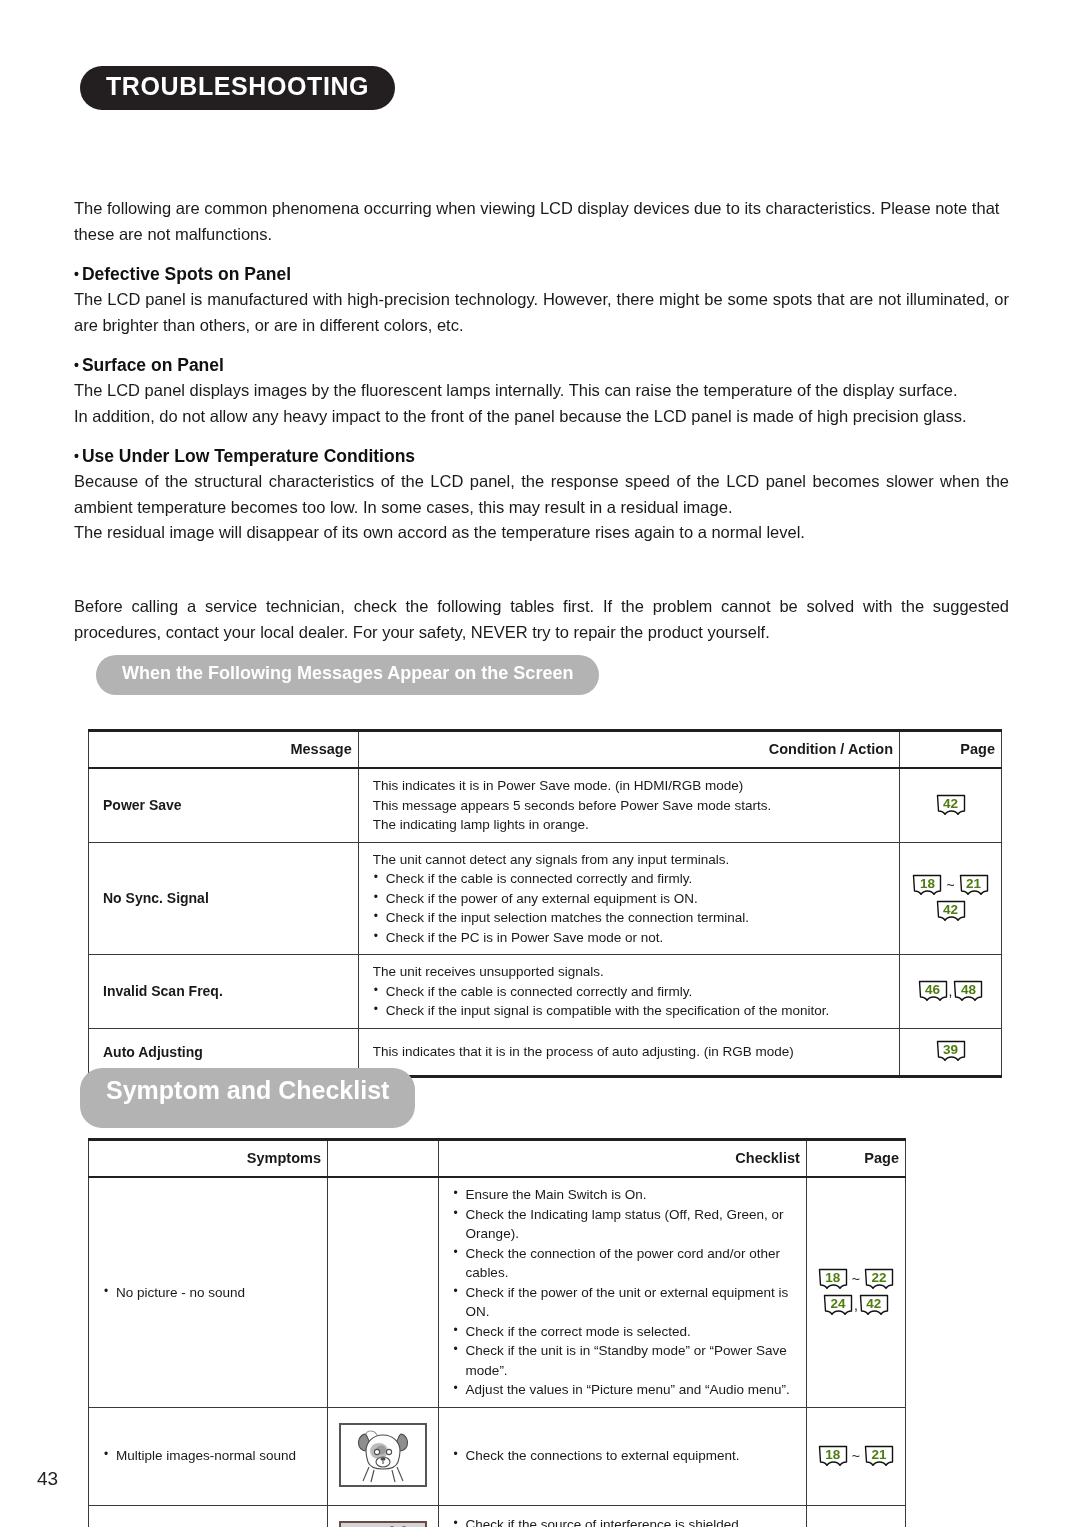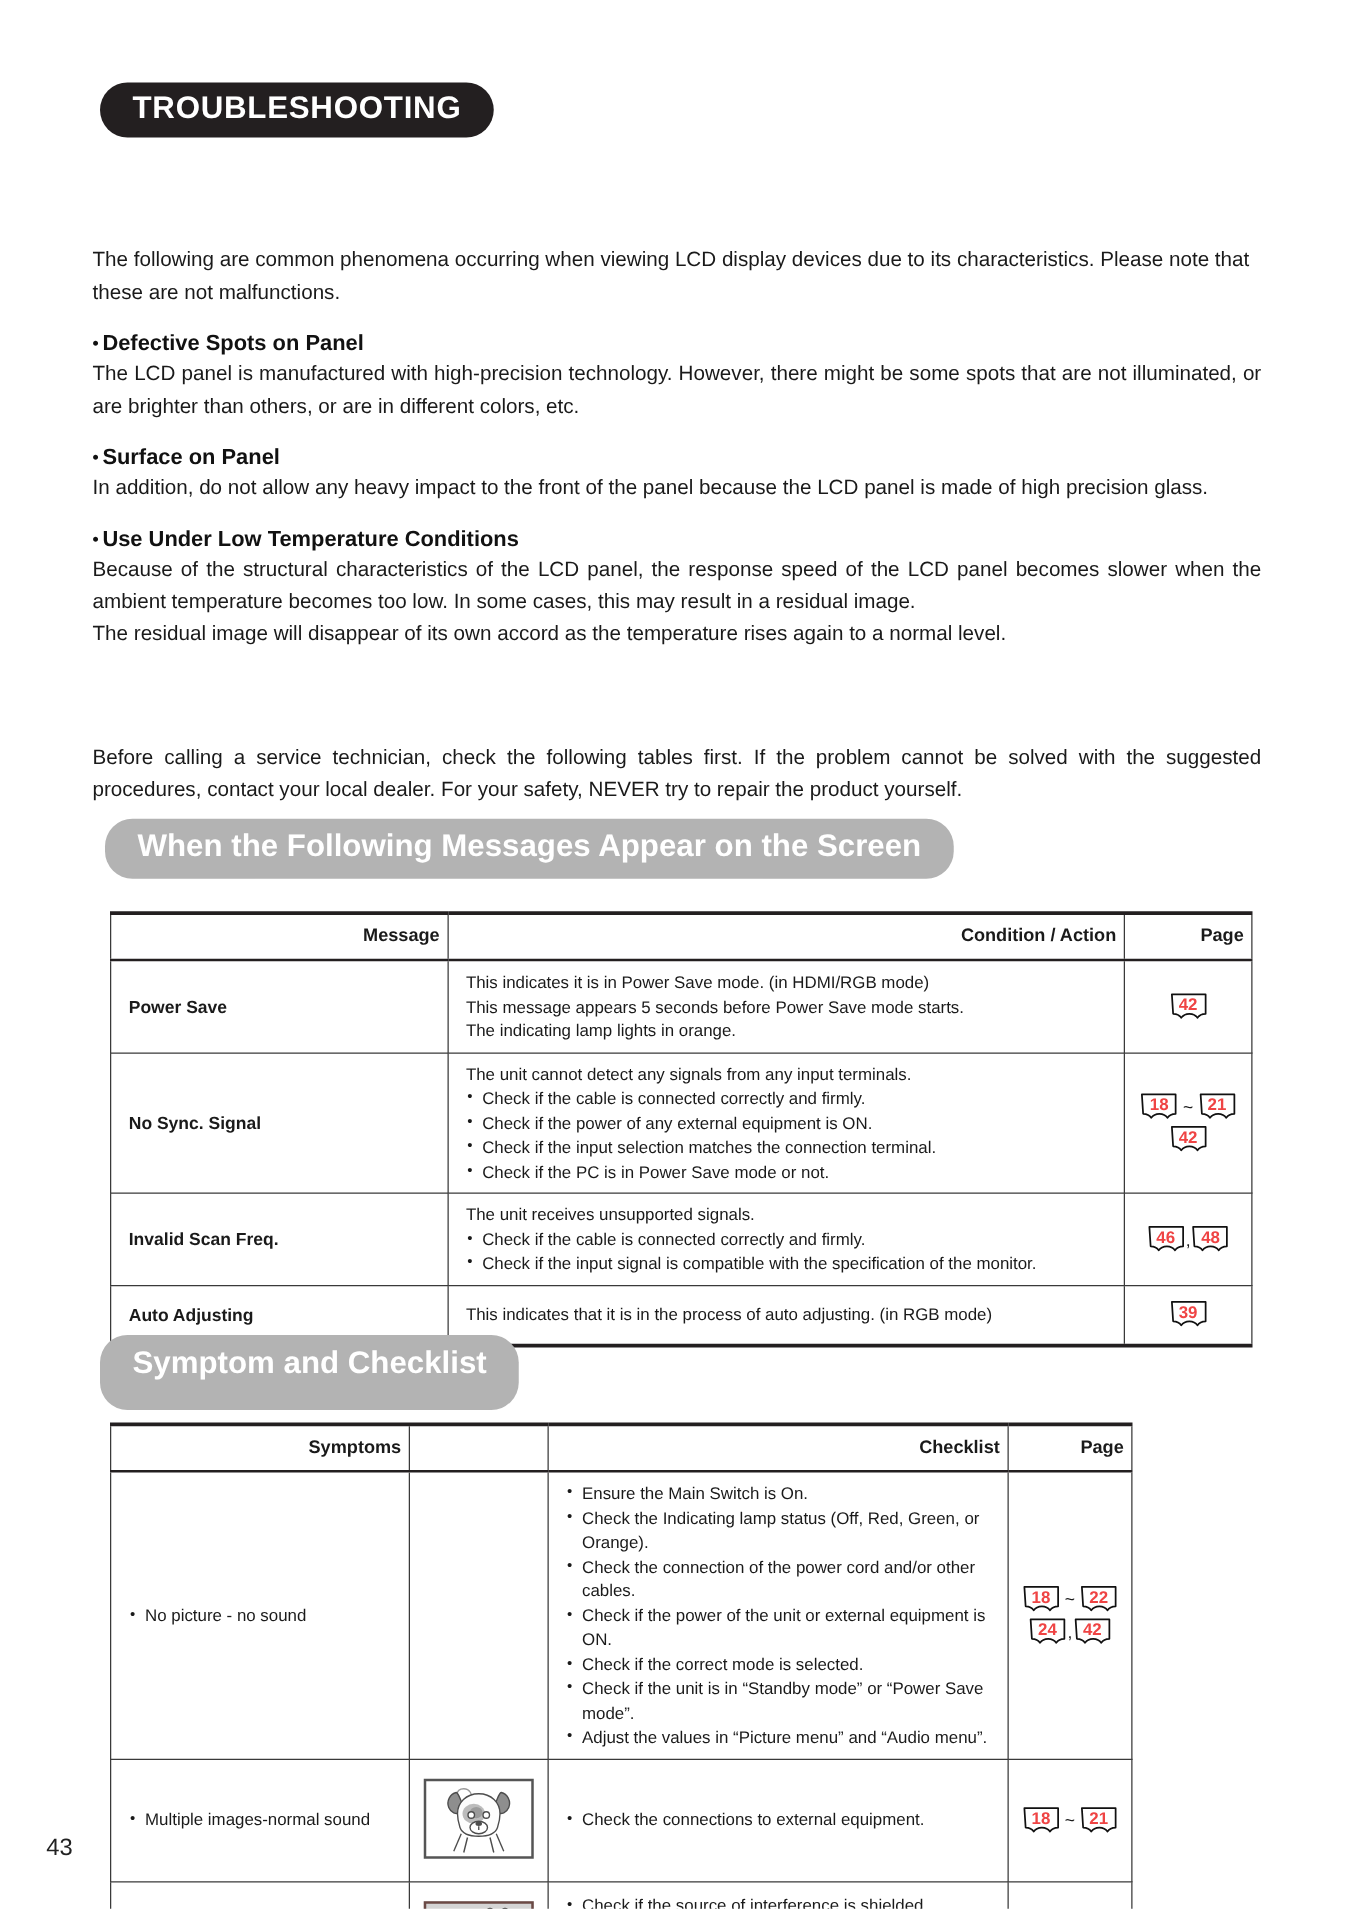--- a/index.html
+++ b/index.html
@@ -38,22 +38,22 @@
     line-height: 1.15;
   }
   .banner-about {
     position: absolute;
     left: 80px; top: 128px;
     font-size: 25px;
     padding: 8px 28px 11px 28px;
   }
   .banner-messages {
     position: absolute;
-    left: 84px; top: 655px;
-    font-size: 25px;
+    left: 96px; top: 655px;
+    font-size: 18px;
     padding: 8px 26px 11px 26px;
   }
   .banner-symptom {
     position: absolute;
     left: 80px; top: 1068px;
     font-size: 25px;
     padding: 8px 26px 23px 26px;
   }
 
   
@@ -127,21 +127,21 @@
     margin: 1px 1px;
   }
   .pgbadge svg { position: absolute; left: 0; top: 0; }
   .pgbadge span {
     position: absolute;
     left: 0; top: 0;
     width: 30px; height: 20px;
     line-height: 20px;
     font-size: 13.5px;
     font-weight: bold;
-    color: #ef4444;
+    color: #4d7c0f;
   }
   .tilde { font-size: 14px; padding: 0 3px; vertical-align: middle; }
   .comma { font-size: 14px; vertical-align: middle; }
   .pgline { white-space: nowrap; line-height: 26px; }
 
   
   td.imgcell { text-align: center; padding: 6px 4px; }
   .illus {
     display: inline-block;
     width: 88px; height: 64px;
@@ -179,20 +179,21 @@
     <h3 class="subhead">
       <span class="bullet">•</span><span>Defective Spots on Panel</span>
     </h3>
     <p class="para">The LCD panel is manufactured with high-precision technology. However, there might be some spots that are not illuminated, or are brighter than others, or are in different colors, etc.</p>
 
     <div class="sp-14"></div>
 
     <h3 class="subhead">
       <span class="bullet">•</span><span>Surface on Panel</span>
     </h3>
+    <p class="para">The LCD panel displays images by the fluorescent lamps internally. This can raise the temperature of the display surface.</p>
     <p class="para">In addition, do not allow any heavy impact to the front of the panel because the LCD panel is made of high precision glass.</p>
 
     <div class="sp-14"></div>
 
     <h3 class="subhead">
       <span class="bullet">•</span><span>Use Under Low Temperature Conditions</span>
     </h3>
     <p class="para">Because of the structural characteristics of the LCD panel, the response speed of the LCD panel becomes slower when the ambient temperature becomes too low. In some cases, this may result in a residual image.</p>
     <p class="para nojust">The residual image will disappear of its own accord as the temperature rises again to a normal level.</p>
   </div>

